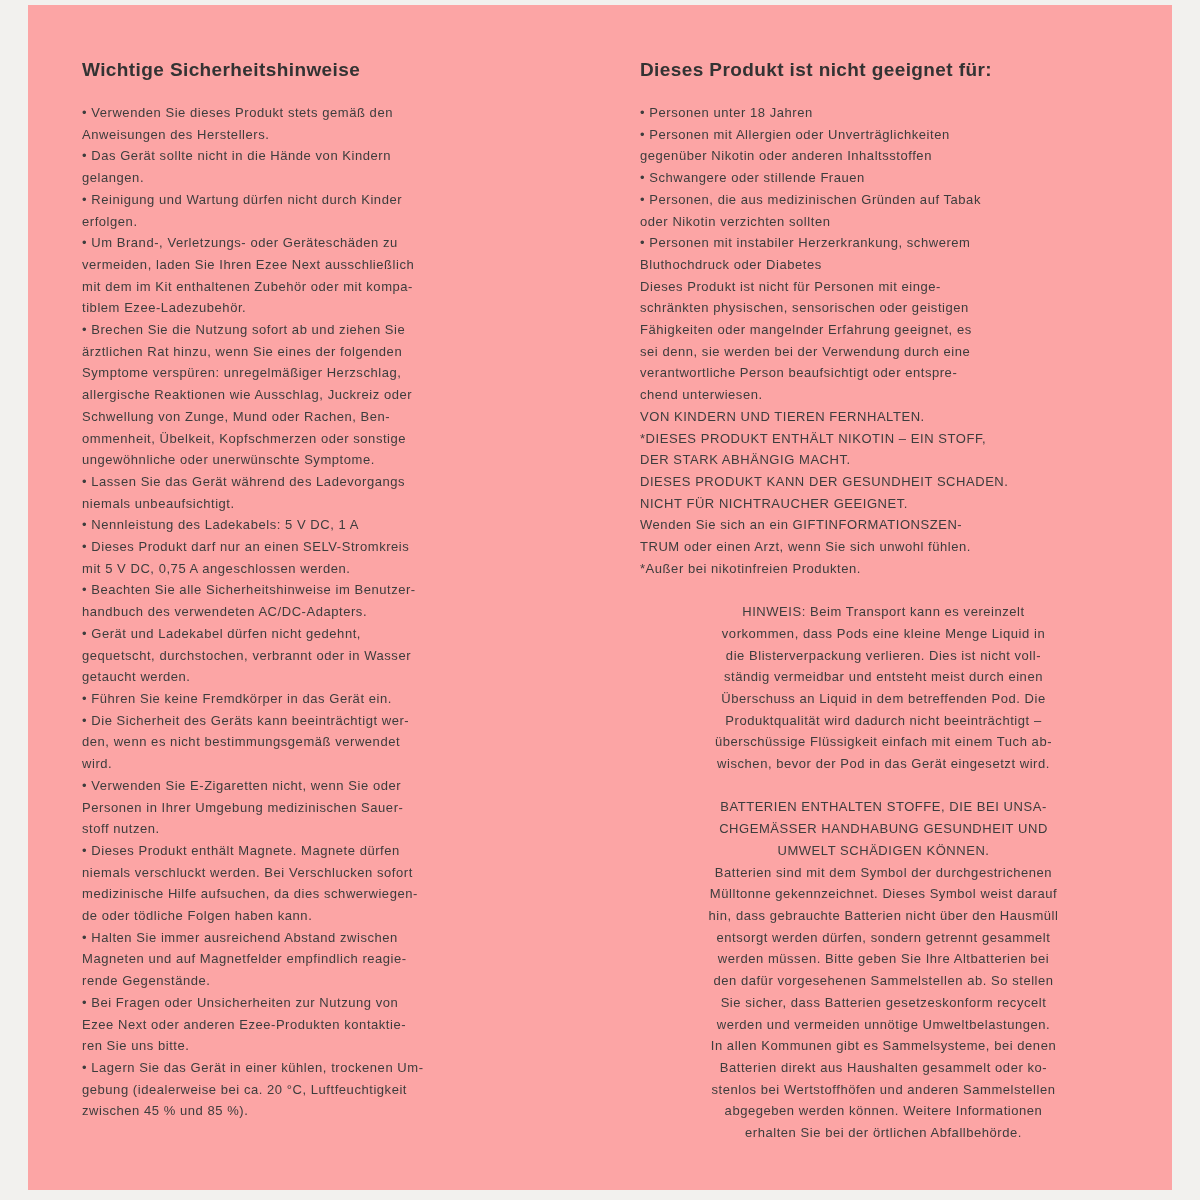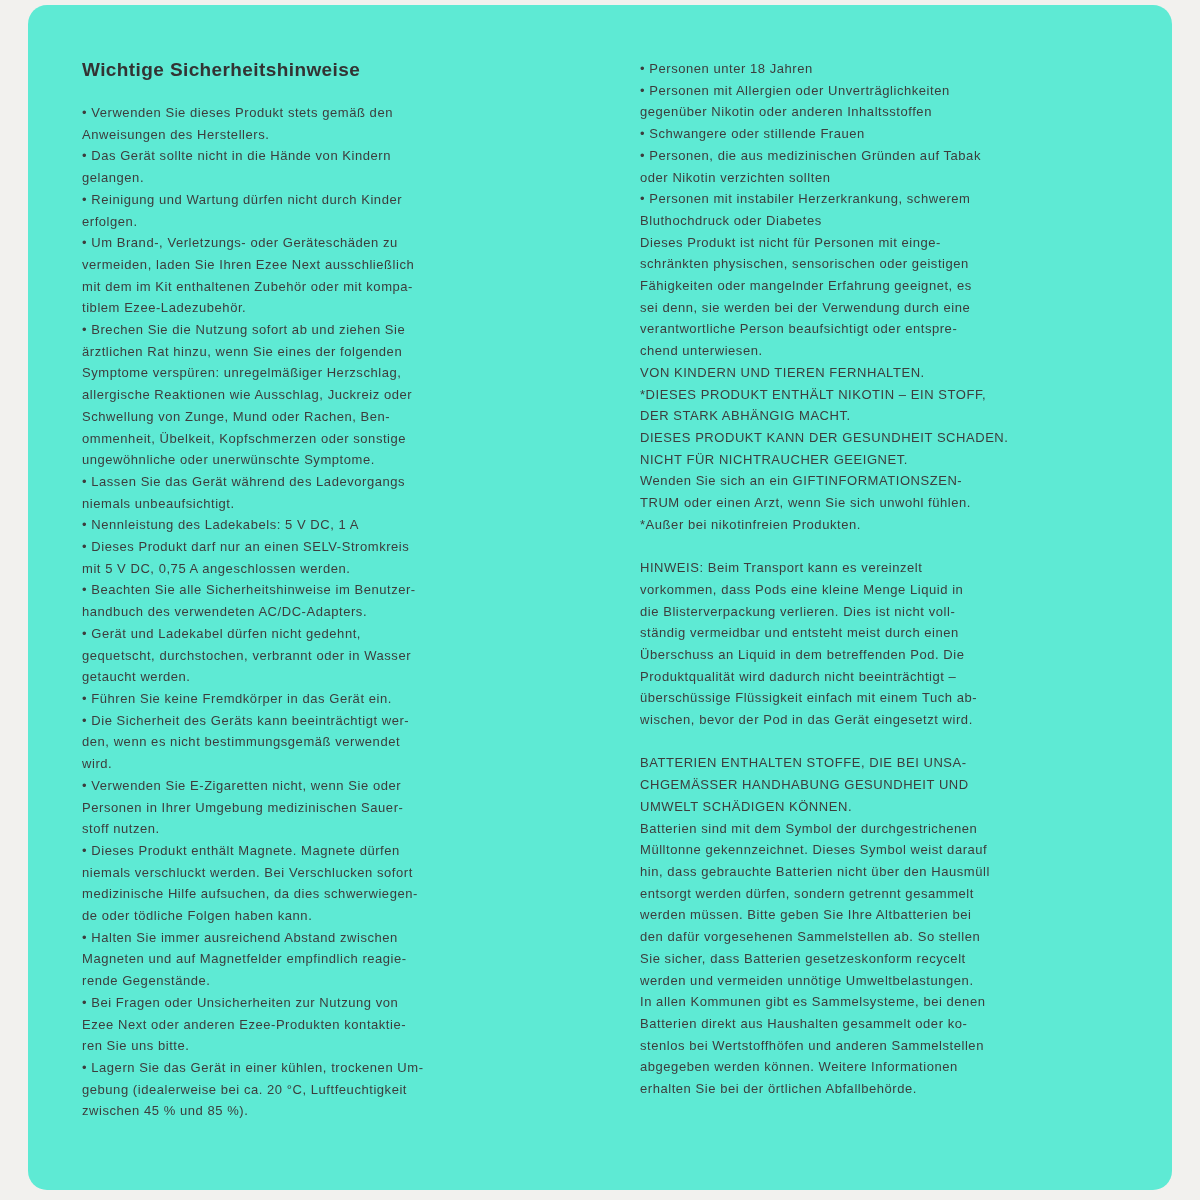--- a/index.html
+++ b/index.html
@@ -12,23 +12,22 @@
     background: #f2f1ee;
     position: relative;
     overflow: hidden;
   }
   .card {
     position: absolute;
     left: 28px;
     right: 28px;
     top: 5px;
     bottom: 10px;
-    background: #5eead4;
+    background: #fca5a5;
     padding: 53px 12px 0 54px;
-    border-radius: 19px;
   }
   .columns {
     display: flex;
     gap: 71px;
   }
   .col {
     width: 487px;
     flex: 0 0 487px;
   }
   .col-heading {
@@ -42,20 +41,21 @@
   .text-block {
     font-size: 13px;
     line-height: 21.7px;
     letter-spacing: 0.55px;
     color: #3d3d3d;
     white-space: pre;
     overflow: hidden;
   }
   .text-block + .text-block {
     margin-top: 21.7px;
+    text-align: center;
   }
 </style>
 </head>
 <body>
 
 <div class="card">
   <div class="columns">
 
     <section class="col">
       <h2 class="col-heading">Wichtige Sicherheitshinweise</h2>
@@ -102,20 +102,21 @@
 rende Gegenstände.
 • Bei Fragen oder Unsicherheiten zur Nutzung von
 Ezee Next oder anderen Ezee-Produkten kontaktie-
 ren Sie uns bitte.
 • Lagern Sie das Gerät in einer kühlen, trockenen Um-
 gebung (idealerweise bei ca. 20 °C, Luftfeuchtigkeit
 zwischen 45 % und 85 %).</div>
     </section>
 
     <section class="col">
+      <h2 class="col-heading">Dieses Produkt ist nicht geeignet für:</h2>
       <div class="text-block">• Personen unter 18 Jahren
 • Personen mit Allergien oder Unverträglichkeiten
 gegenüber Nikotin oder anderen Inhaltsstoffen
 • Schwangere oder stillende Frauen
 • Personen, die aus medizinischen Gründen auf Tabak
 oder Nikotin verzichten sollten
 • Personen mit instabiler Herzerkrankung, schwerem
 Bluthochdruck oder Diabetes
 Dieses Produkt ist nicht für Personen mit einge-
 schränkten physischen, sensorischen oder geistigen

